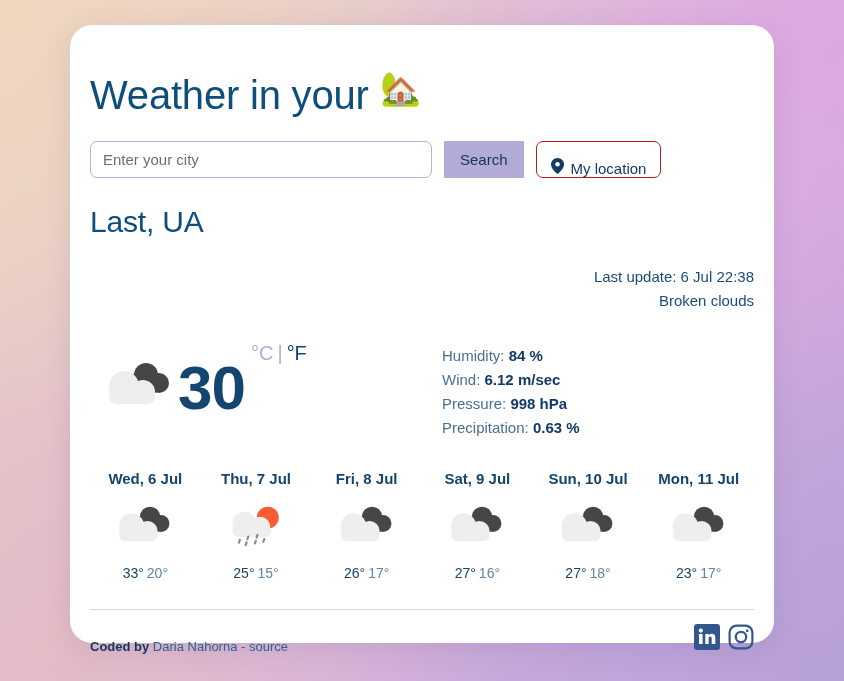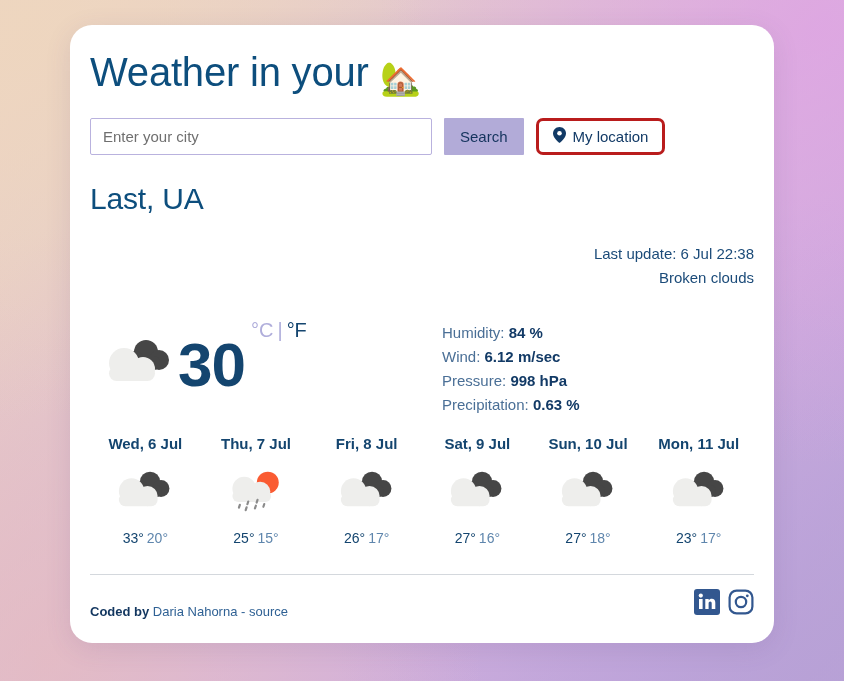--- a/index.html
+++ b/index.html
@@ -42,45 +42,45 @@
     width: 704px;
     height: 618px;
     background: #ffffff;
     border-radius: 22px;
     box-shadow: 0 6px 26px rgba(90, 70, 120, 0.13);
     padding: 24px 20px 0 20px;
   }
   .inner { padding: 0 0px 0 0px; }
 
   h1.title {
-    margin: 0 0 0 0;
+    margin: 23px 0 0 0;
     padding-left: 0;
     font-size: 40px;
     line-height: 1.15;
     font-weight: 400;
     color: #0d4e7d;
     letter-spacing: -0.2px;
     display: flex;
-    align-items: flex-end;
+    align-items: flex-start;
     gap: 12px;
   }
   .title-emoji { font-size: 33px; line-height: 1; }
 
   
   .search-row {
     display: flex;
     align-items: stretch;
     gap: 12px;
     margin-top: 23px;
   }
   .search-input {
     width: 342px;
     height: 37px;
     border: 1px solid #b9b2de;
-    border-radius: 2px;
+    border-radius: 7px;
     padding: 0 12px;
     font-family: "Liberation Sans", sans-serif;
     font-size: 15px;
     color: #333;
     outline: none;
     background: #fff;
   }
   .search-input::placeholder { color: #6f6f6f; }
   .btn-search {
     height: 37px;
@@ -89,29 +89,29 @@
     border-radius: 1px;
     background: #b2abd8;
     color: #14335d;
     font-family: "Liberation Sans", sans-serif;
     font-size: 15px;
     cursor: pointer;
   }
   .btn-location {
     height: 37px;
     padding: 0 14px;
-    border: 3px solid #b91c1c;
+    border: 1px solid #b91c1c;
     border-radius: 7px;
     background: #ffffff;
     color: #123a66;
     font-family: "Liberation Sans", sans-serif;
     font-size: 15px;
     cursor: pointer;
     display: flex;
-    align-items: center;
+    align-items: flex-end;
     gap: 7px;
   }
   .pin-icon { display: block; }
 
   
   h2.city {
     margin: 27px 0 0 0;
     font-size: 30px;
     font-weight: 400;
     color: #0d4e7d;
@@ -158,21 +158,21 @@
     font-size: 15px;
     line-height: 1.60;
     padding-top: 8px;
   }
   .detail-label { color: #4a6f96; }
   .detail-value { color: #123a66; font-weight: 700; }
 
   
   .forecast {
     display: flex;
-    margin-top: 18px;
+    margin-top: 30px;
   }
   .fc-day {
     flex: 1 1 0;
     text-align: center;
   }
   .fc-name {
     font-size: 15px;
     font-weight: 700;
     color: #14456f;
   }

